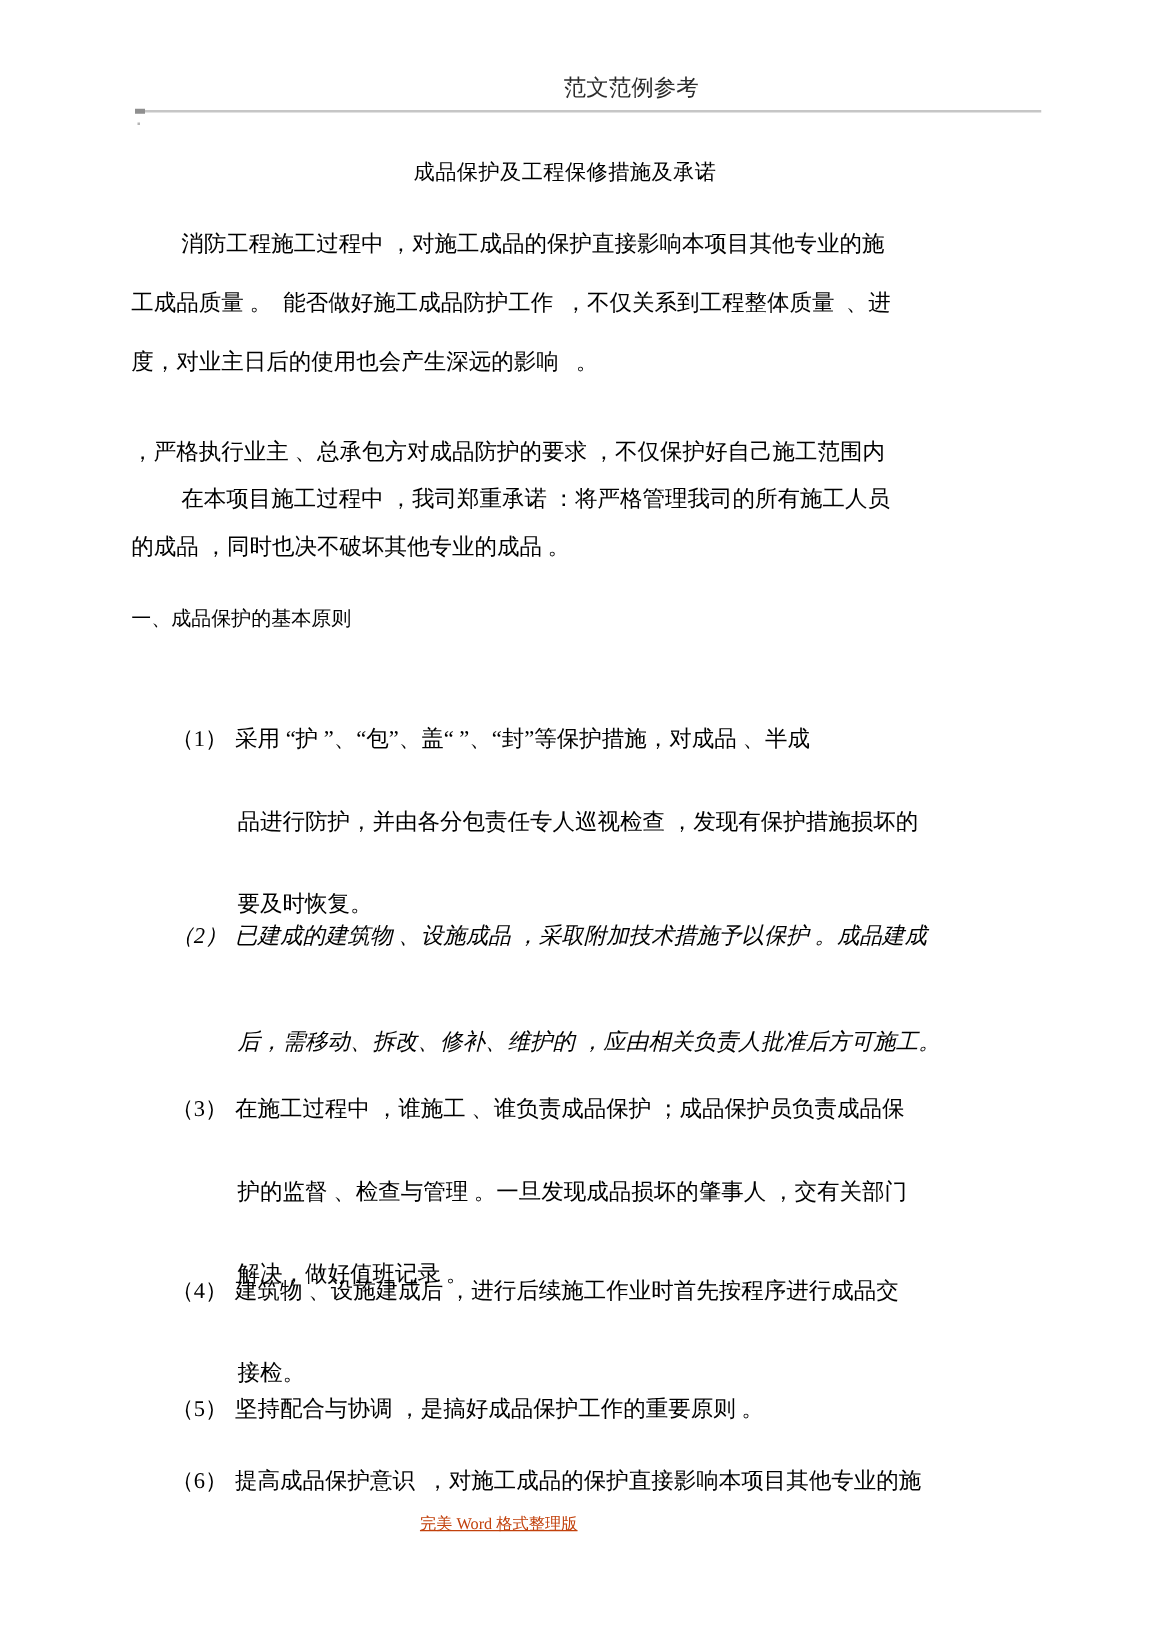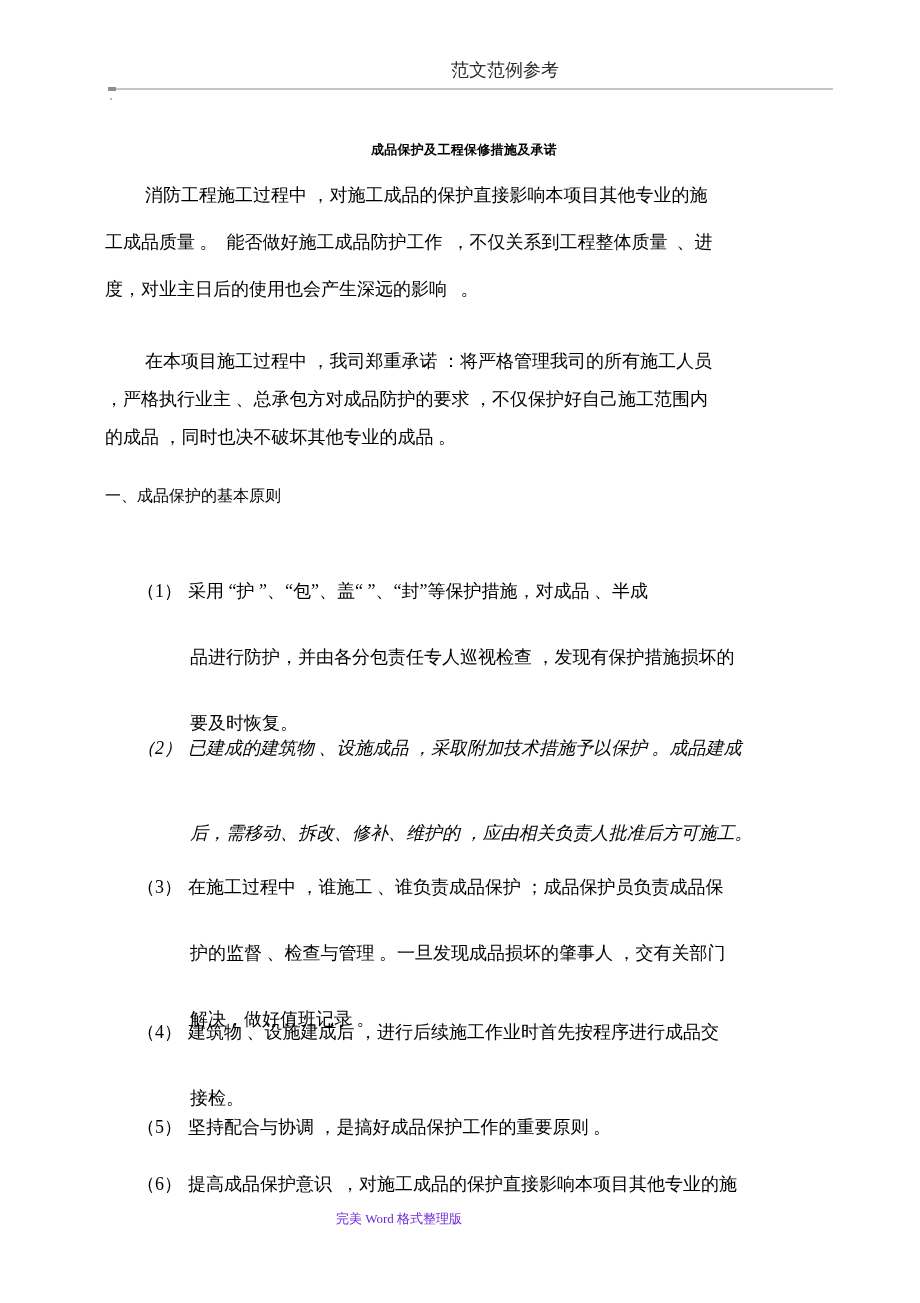--- a/index.html
+++ b/index.html
@@ -53,24 +53,24 @@
     height: 2px;
     background: #b5b5b5;
     display: block;
   }
   
   .title {
     position: absolute;
     top: 124px;
     left: 105px;
     width: 694px;
-    margin: 12px;
+    margin: 0;
     text-align: center;
-    font-size: 13px;
-    font-weight: bold;
+    font-size: 17px;
+    font-weight: normal;
     letter-spacing: 0.3px;
     line-height: 28px;
     white-space: pre;
   }
   
   .line {
     white-space: pre;
     font-size: 18px;
   }
   .para, .item, .heading {
@@ -110,22 +110,23 @@
 
   
   .footer-text {
     position: absolute;
     top: 1210px;
     left: 105px;
     width: 588px;
     text-align: center;
     font-size: 13px;
     line-height: 18px;
-    color: #6d28d9;
+    color: #c2410c;
     white-space: pre;
+    text-decoration: underline;
   }
 </style>
 </head>
 <body>
 
 <div class="page">
 
   <div class="header-text">范文范例参考</div>
 
   <div class="header-rule">
@@ -135,22 +136,22 @@
 
   <h1 class="title">成品保护及工程保修措施及承诺</h1>
 
   <div class="para pos-p1">
     <div class="line indent">消防工程施工过程中 ，对施工成品的保护直接影响本项目其他专业的施</div>
     <div class="line">工成品质量 。  能否做好施工成品防护工作  ，不仅关系到工程整体质量  、进</div>
     <div class="line">度，对业主日后的使用也会产生深远的影响   。</div>
   </div>
 
   <div class="para pos-p2">
+    <div class="line">，严格执行业主 、总承包方对成品防护的要求 ，不仅保护好自己施工范围内</div>
     <div class="line indent">在本项目施工过程中 ，我司郑重承诺 ：将严格管理我司的所有施工人员</div>
-    <div class="line">，严格执行业主 、总承包方对成品防护的要求 ，不仅保护好自己施工范围内</div>
     <div class="line">的成品 ，同时也决不破坏其他专业的成品 。</div>
   </div>
 
   <div class="heading">一、成品保护的基本原则</div>
 
   <div class="item pos-i1">
     <div class="line first"><span class="marker">（1）</span><span>采用 “护 ”、“包”、盖“ ”、“封”等保护措施，对成品 、半成</span></div>
     <div class="line">品进行防护，并由各分包责任专人巡视检查 ，发现有保护措施损坏的</div>
     <div class="line">要及时恢复。</div>
   </div>

